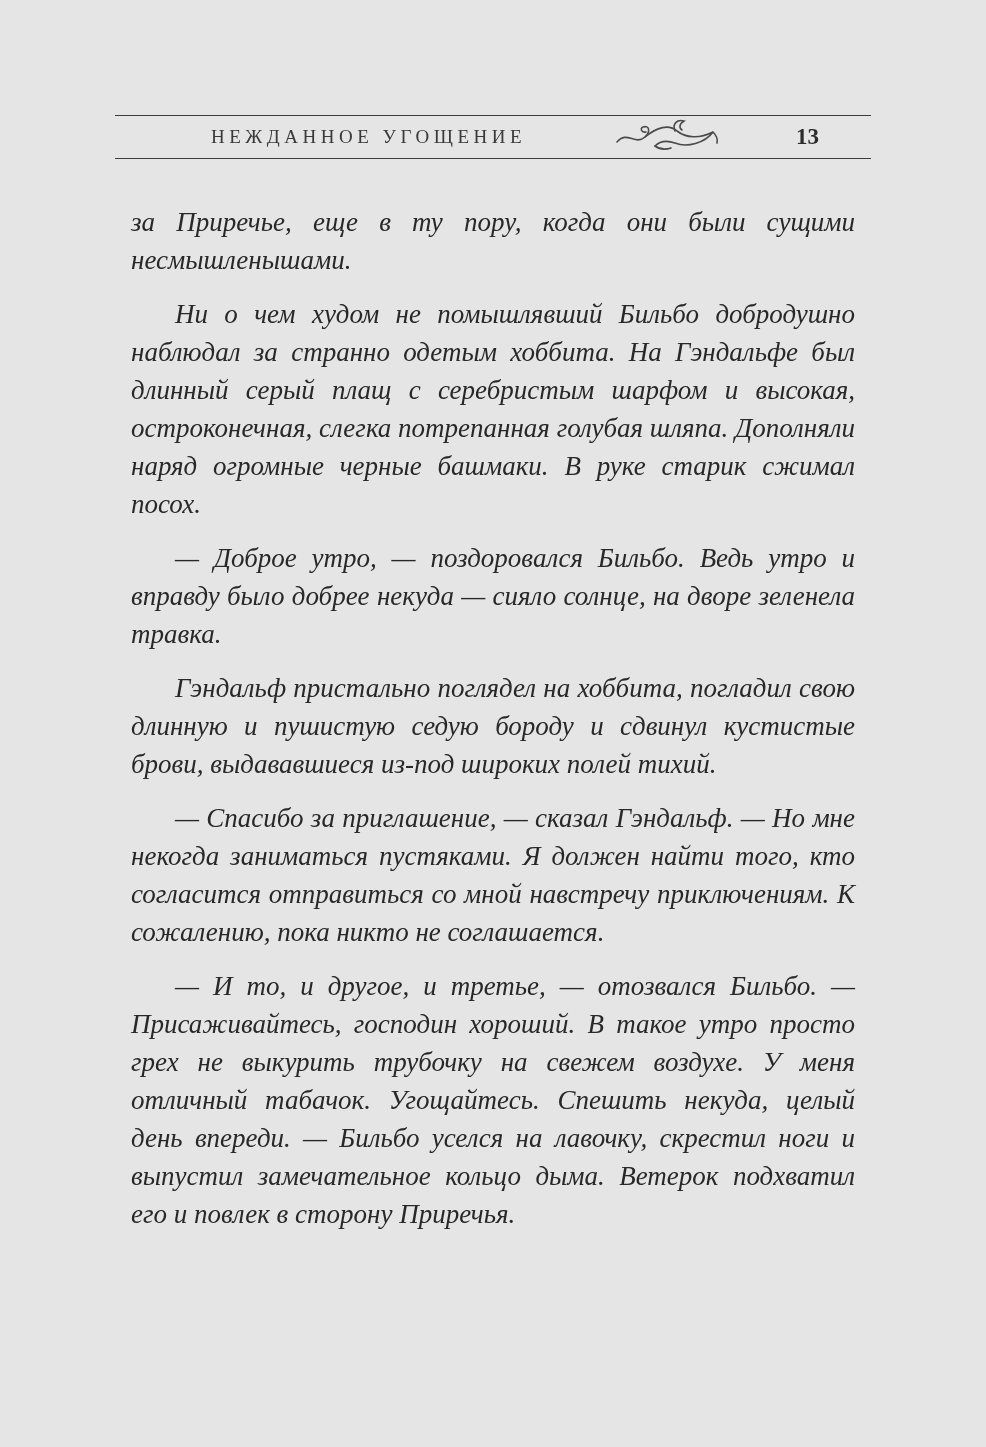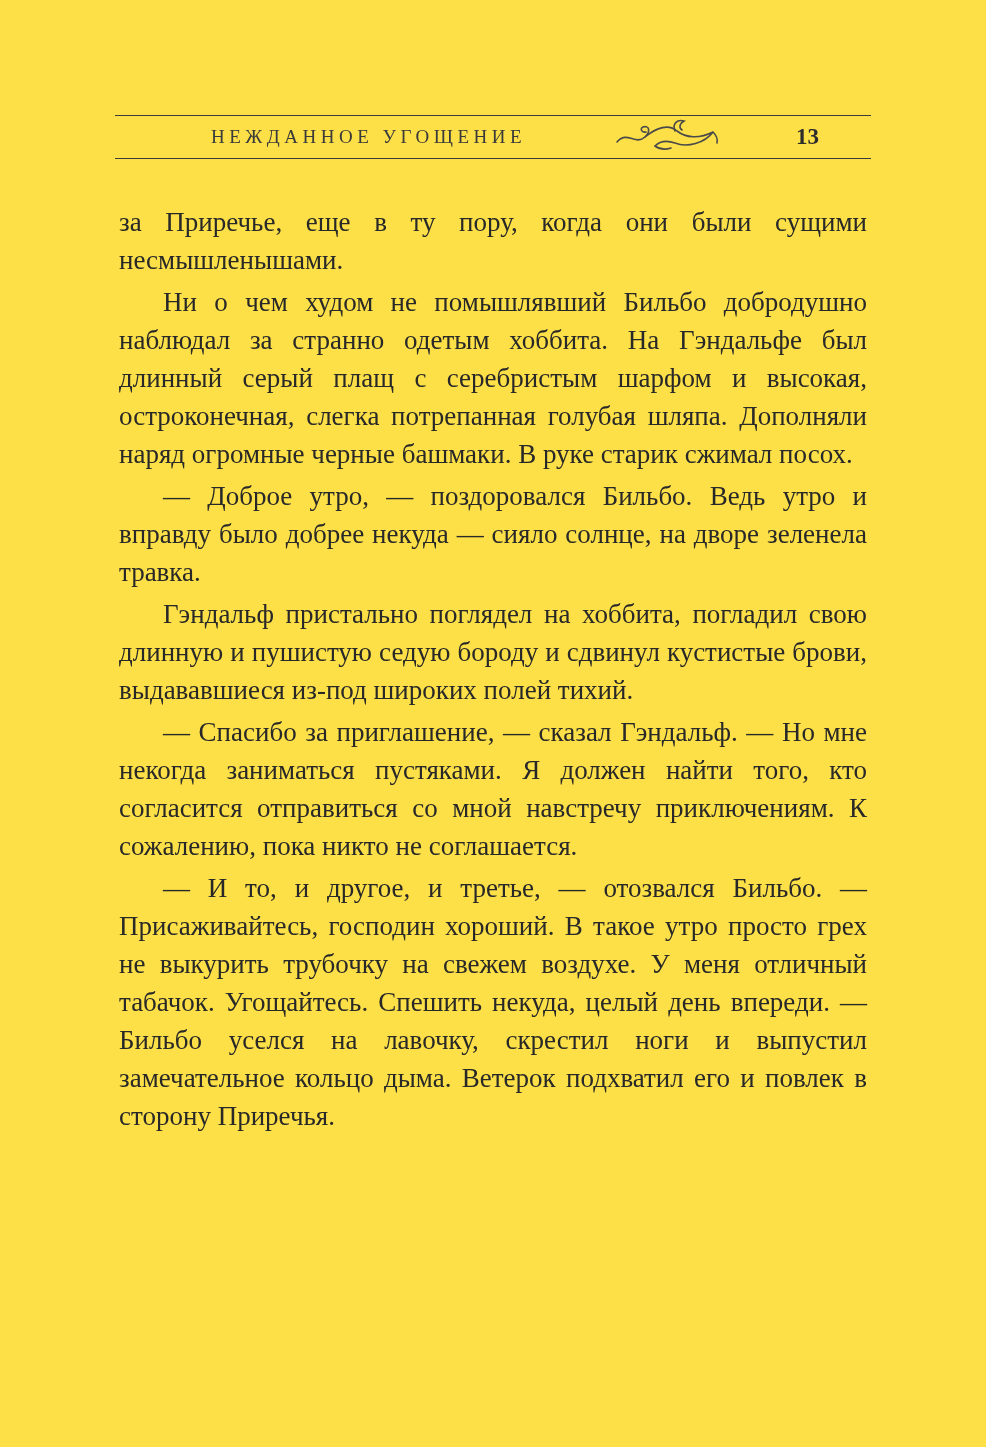--- a/index.html
+++ b/index.html
@@ -4,21 +4,21 @@
 <style>
   html, body {
     margin: 0;
     padding: 0;
     background: #ffffff;
   }
   .page {
     position: relative;
     width: 986px;
     height: 1447px;
-    background: #fde047;
+    background: #e5e5e5;
     font-family: "Liberation Serif", serif;
     color: #252525;
     overflow: hidden;
   }
   .content-area {
     position: absolute;
     left: 115px;
     top: 115px;
     width: 756px;
   }
@@ -58,21 +58,22 @@
     margin-left: 24px;
   }
   .body-text {
     margin-top: 44px;
     font-size: 27px;
     line-height: 38px;
     text-align: justify;
     color: #282828;
   }
   .body-text p {
-    margin: 4px;
+    margin: 16px;
+    font-style: italic;
   }
   .body-text p.indent {
     text-indent: 44px;
   }
 </style>
 </head>
 <body>
 
 <div class="page">
   <div class="content-area">

